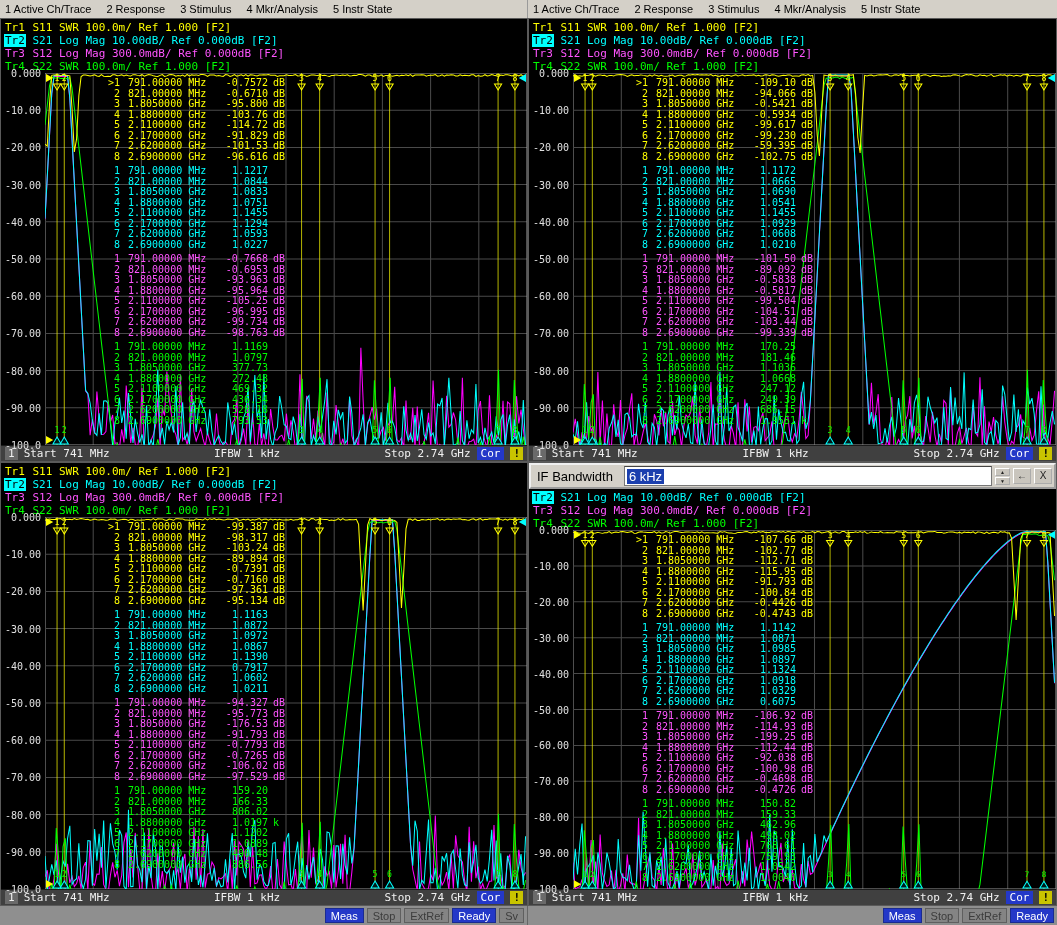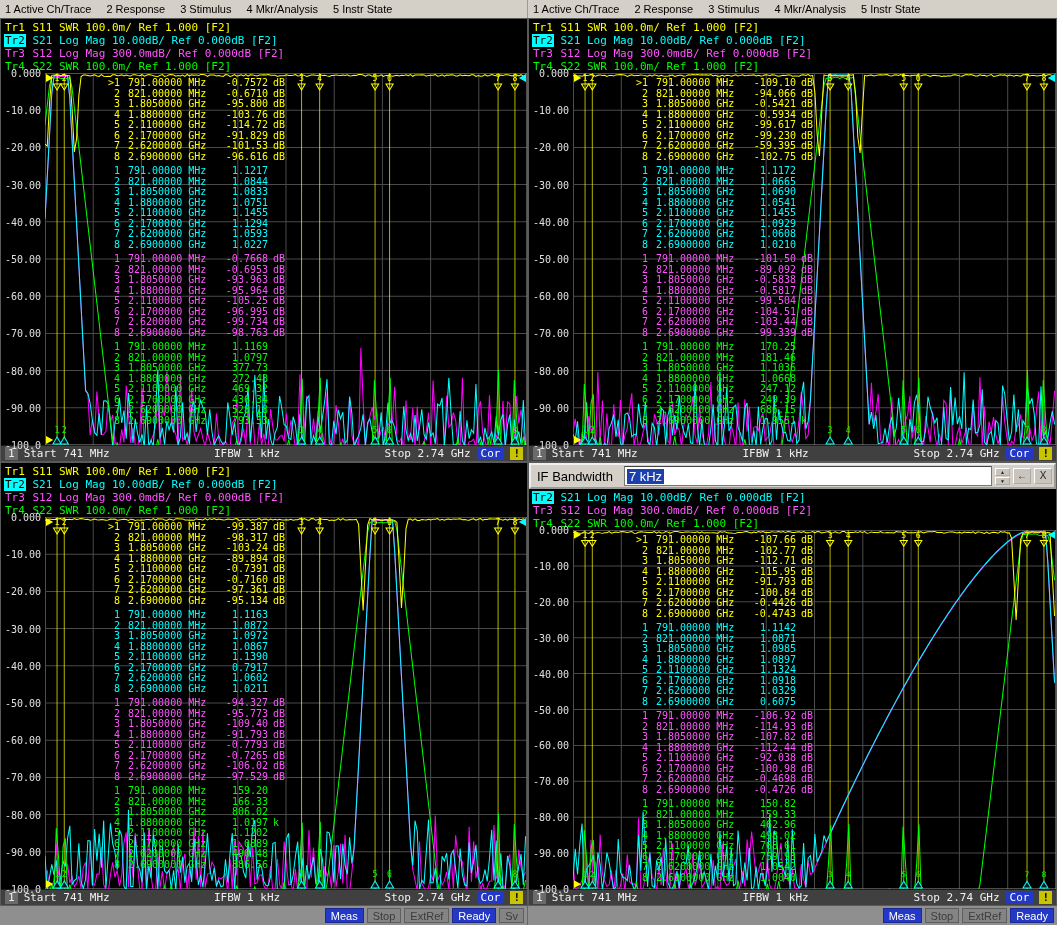--- a/index.html
+++ b/index.html
@@ -471,21 +471,21 @@
             <div class="mrow" style="color: rgb(0, 255, 255);"><span class="idx">2</span><span class="freq">821.00000 MHz</span><span class="val">1.0872</span><span class="unit"></span></div>
             <div class="mrow" style="color: rgb(0, 255, 255);"><span class="idx">3</span><span class="freq">1.8050000 GHz</span><span class="val">1.0972</span><span class="unit"></span></div>
             <div class="mrow" style="color: rgb(0, 255, 255);"><span class="idx">4</span><span class="freq">1.8800000 GHz</span><span class="val">1.0867</span><span class="unit"></span></div>
             <div class="mrow" style="color: rgb(0, 255, 255);"><span class="idx">5</span><span class="freq">2.1100000 GHz</span><span class="val">1.1390</span><span class="unit"></span></div>
             <div class="mrow" style="color: rgb(0, 255, 255);"><span class="idx">6</span><span class="freq">2.1700000 GHz</span><span class="val">0.7917</span><span class="unit"></span></div>
             <div class="mrow" style="color: rgb(0, 255, 255);"><span class="idx">7</span><span class="freq">2.6200000 GHz</span><span class="val">1.0602</span><span class="unit"></span></div>
             <div class="mrow" style="color: rgb(0, 255, 255);"><span class="idx">8</span><span class="freq">2.6900000 GHz</span><span class="val">1.0211</span><span class="unit"></span></div>
             <div class="mgap"></div>
             <div class="mrow" style="color: rgb(255, 85, 255);"><span class="idx">1</span><span class="freq">791.00000 MHz</span><span class="val">-94.327</span><span class="unit">dB</span></div>
             <div class="mrow" style="color: rgb(255, 85, 255);"><span class="idx">2</span><span class="freq">821.00000 MHz</span><span class="val">-95.773</span><span class="unit">dB</span></div>
-            <div class="mrow" style="color: rgb(255, 85, 255);"><span class="idx">3</span><span class="freq">1.8050000 GHz</span><span class="val">-109.40</span><span class="unit">dB</span></div>
+            <div class="mrow" style="color: rgb(255, 85, 255);"><span class="idx">3</span><span class="freq">1.8050000 GHz</span><span class="val">-176.53</span><span class="unit">dB</span></div>
             <div class="mrow" style="color: rgb(255, 85, 255);"><span class="idx">4</span><span class="freq">1.8800000 GHz</span><span class="val">-91.793</span><span class="unit">dB</span></div>
             <div class="mrow" style="color: rgb(255, 85, 255);"><span class="idx">5</span><span class="freq">2.1100000 GHz</span><span class="val">-0.7793</span><span class="unit">dB</span></div>
             <div class="mrow" style="color: rgb(255, 85, 255);"><span class="idx">6</span><span class="freq">2.1700000 GHz</span><span class="val">-0.7265</span><span class="unit">dB</span></div>
             <div class="mrow" style="color: rgb(255, 85, 255);"><span class="idx">7</span><span class="freq">2.6200000 GHz</span><span class="val">-106.02</span><span class="unit">dB</span></div>
             <div class="mrow" style="color: rgb(255, 85, 255);"><span class="idx">8</span><span class="freq">2.6900000 GHz</span><span class="val">-97.529</span><span class="unit">dB</span></div>
             <div class="mgap"></div>
             <div class="mrow" style="color: rgb(0, 255, 0);"><span class="idx">1</span><span class="freq">791.00000 MHz</span><span class="val">159.20</span><span class="unit"></span></div>
             <div class="mrow" style="color: rgb(0, 255, 0);"><span class="idx">2</span><span class="freq">821.00000 MHz</span><span class="val">166.33</span><span class="unit"></span></div>
             <div class="mrow" style="color: rgb(0, 255, 0);"><span class="idx">3</span><span class="freq">1.8050000 GHz</span><span class="val">806.02</span><span class="unit"></span></div>
             <div class="mrow" style="color: rgb(0, 255, 0);"><span class="idx">4</span><span class="freq">1.8800000 GHz</span><span class="val">1.0197</span><span class="unit">k</span></div>
@@ -505,21 +505,21 @@
       <span>Stop 2.74 GHz</span>
       <span class="cor">Cor</span>
       <span class="warn">!</span>
     </div>
   </div>
 
   <div class="quadrant">
     <div class="entry-bar">
       <span class="entry-label">IF Bandwidth</span>
       <div class="entry-field">
-        <span class="entry-sel">7 kHz</span>
+        <span class="entry-sel">6 kHz</span>
       </div>
       <div class="spin">
         <div class="spin-btn">▲</div>
         <div class="spin-btn">▼</div>
       </div>
       <div class="ebtn">←</div>
       <div class="ebtn">X</div>
     </div>
     <div class="legend">
         <div class="legend-line" style="color: rgb(0, 255, 255);"><span class="tid active">Tr2</span><span> S21 Log Mag 10.00dB/ Ref 0.000dB [F2]</span></div>
@@ -626,21 +626,21 @@
             <div class="mrow" style="color: rgb(0, 255, 255);"><span class="idx">2</span><span class="freq">821.00000 MHz</span><span class="val">1.0871</span><span class="unit"></span></div>
             <div class="mrow" style="color: rgb(0, 255, 255);"><span class="idx">3</span><span class="freq">1.8050000 GHz</span><span class="val">1.0985</span><span class="unit"></span></div>
             <div class="mrow" style="color: rgb(0, 255, 255);"><span class="idx">4</span><span class="freq">1.8800000 GHz</span><span class="val">1.0897</span><span class="unit"></span></div>
             <div class="mrow" style="color: rgb(0, 255, 255);"><span class="idx">5</span><span class="freq">2.1100000 GHz</span><span class="val">1.1324</span><span class="unit"></span></div>
             <div class="mrow" style="color: rgb(0, 255, 255);"><span class="idx">6</span><span class="freq">2.1700000 GHz</span><span class="val">1.0918</span><span class="unit"></span></div>
             <div class="mrow" style="color: rgb(0, 255, 255);"><span class="idx">7</span><span class="freq">2.6200000 GHz</span><span class="val">1.0329</span><span class="unit"></span></div>
             <div class="mrow" style="color: rgb(0, 255, 255);"><span class="idx">8</span><span class="freq">2.6900000 GHz</span><span class="val">0.6075</span><span class="unit"></span></div>
             <div class="mgap"></div>
             <div class="mrow" style="color: rgb(255, 85, 255);"><span class="idx">1</span><span class="freq">791.00000 MHz</span><span class="val">-106.92</span><span class="unit">dB</span></div>
             <div class="mrow" style="color: rgb(255, 85, 255);"><span class="idx">2</span><span class="freq">821.00000 MHz</span><span class="val">-114.93</span><span class="unit">dB</span></div>
-            <div class="mrow" style="color: rgb(255, 85, 255);"><span class="idx">3</span><span class="freq">1.8050000 GHz</span><span class="val">-107.82</span><span class="unit">dB</span></div>
+            <div class="mrow" style="color: rgb(255, 85, 255);"><span class="idx">3</span><span class="freq">1.8050000 GHz</span><span class="val">-199.25</span><span class="unit">dB</span></div>
             <div class="mrow" style="color: rgb(255, 85, 255);"><span class="idx">4</span><span class="freq">1.8800000 GHz</span><span class="val">-112.44</span><span class="unit">dB</span></div>
             <div class="mrow" style="color: rgb(255, 85, 255);"><span class="idx">5</span><span class="freq">2.1100000 GHz</span><span class="val">-92.038</span><span class="unit">dB</span></div>
             <div class="mrow" style="color: rgb(255, 85, 255);"><span class="idx">6</span><span class="freq">2.1700000 GHz</span><span class="val">-100.98</span><span class="unit">dB</span></div>
             <div class="mrow" style="color: rgb(255, 85, 255);"><span class="idx">7</span><span class="freq">2.6200000 GHz</span><span class="val">-0.4698</span><span class="unit">dB</span></div>
             <div class="mrow" style="color: rgb(255, 85, 255);"><span class="idx">8</span><span class="freq">2.6900000 GHz</span><span class="val">-0.4726</span><span class="unit">dB</span></div>
             <div class="mgap"></div>
             <div class="mrow" style="color: rgb(0, 255, 0);"><span class="idx">1</span><span class="freq">791.00000 MHz</span><span class="val">150.82</span><span class="unit"></span></div>
             <div class="mrow" style="color: rgb(0, 255, 0);"><span class="idx">2</span><span class="freq">821.00000 MHz</span><span class="val">159.33</span><span class="unit"></span></div>
             <div class="mrow" style="color: rgb(0, 255, 0);"><span class="idx">3</span><span class="freq">1.8050000 GHz</span><span class="val">462.96</span><span class="unit"></span></div>
             <div class="mrow" style="color: rgb(0, 255, 0);"><span class="idx">4</span><span class="freq">1.8800000 GHz</span><span class="val">498.02</span><span class="unit"></span></div>

